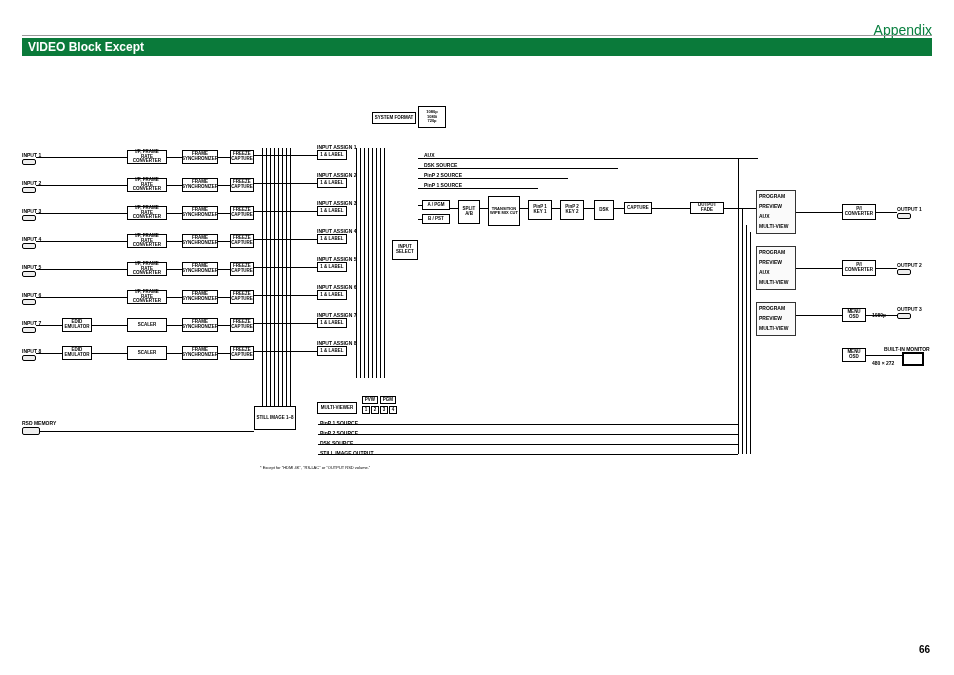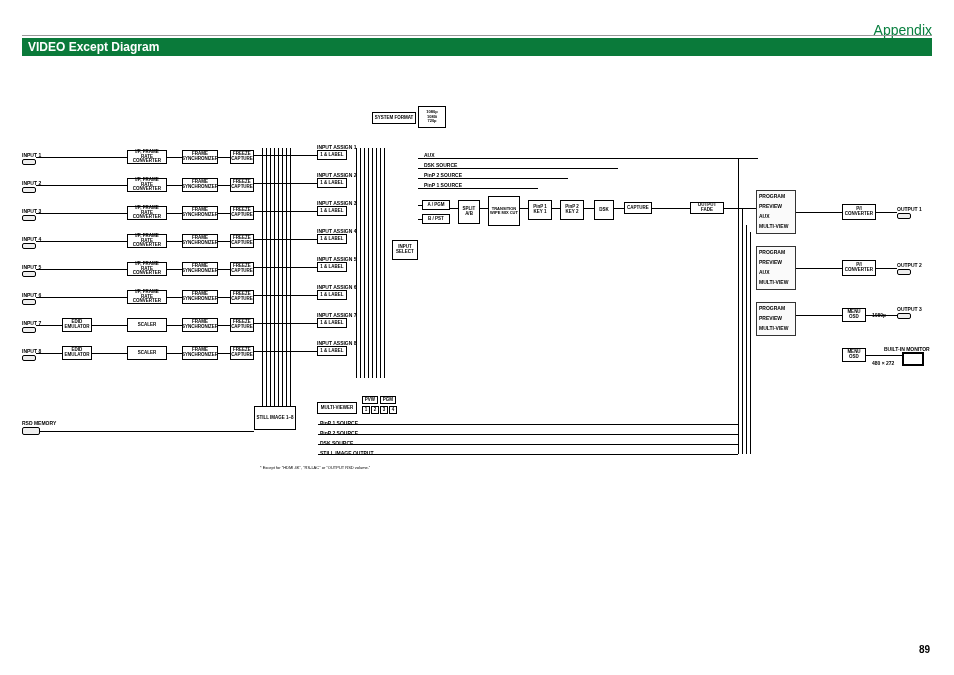--- a/index.html
+++ b/index.html
@@ -15,22 +15,22 @@
   .wire { position: absolute; background: #000; }
   .wire.h { height: 1px; }
   .wire.v { width: 1px; }
   .bus { position: absolute; border: 1px solid #333; background: #fafafa; }
 </style>
 </head>
 <body>
 
 <div class="appendix-label">Appendix</div>
 <div class="header-bar"></div>
-<div class="title-bar">VIDEO Except Diagram</div>
-<div class="page-num">89</div>
+<div class="title-bar">VIDEO Block Except</div>
+<div class="page-num">66</div>
 
 <div class="diagram">
 
   <div class="block" style="left:350px; top:22px; width:44px; height:12px;">SYSTEM FORMAT</div>
   <div class="block" style="left:396px; top:16px; width:28px; height:22px; font-size:4px; flex-direction:column;">
     <span>1080p</span>
     <span>1080i</span>
     <span>720p</span>
   </div>
 

